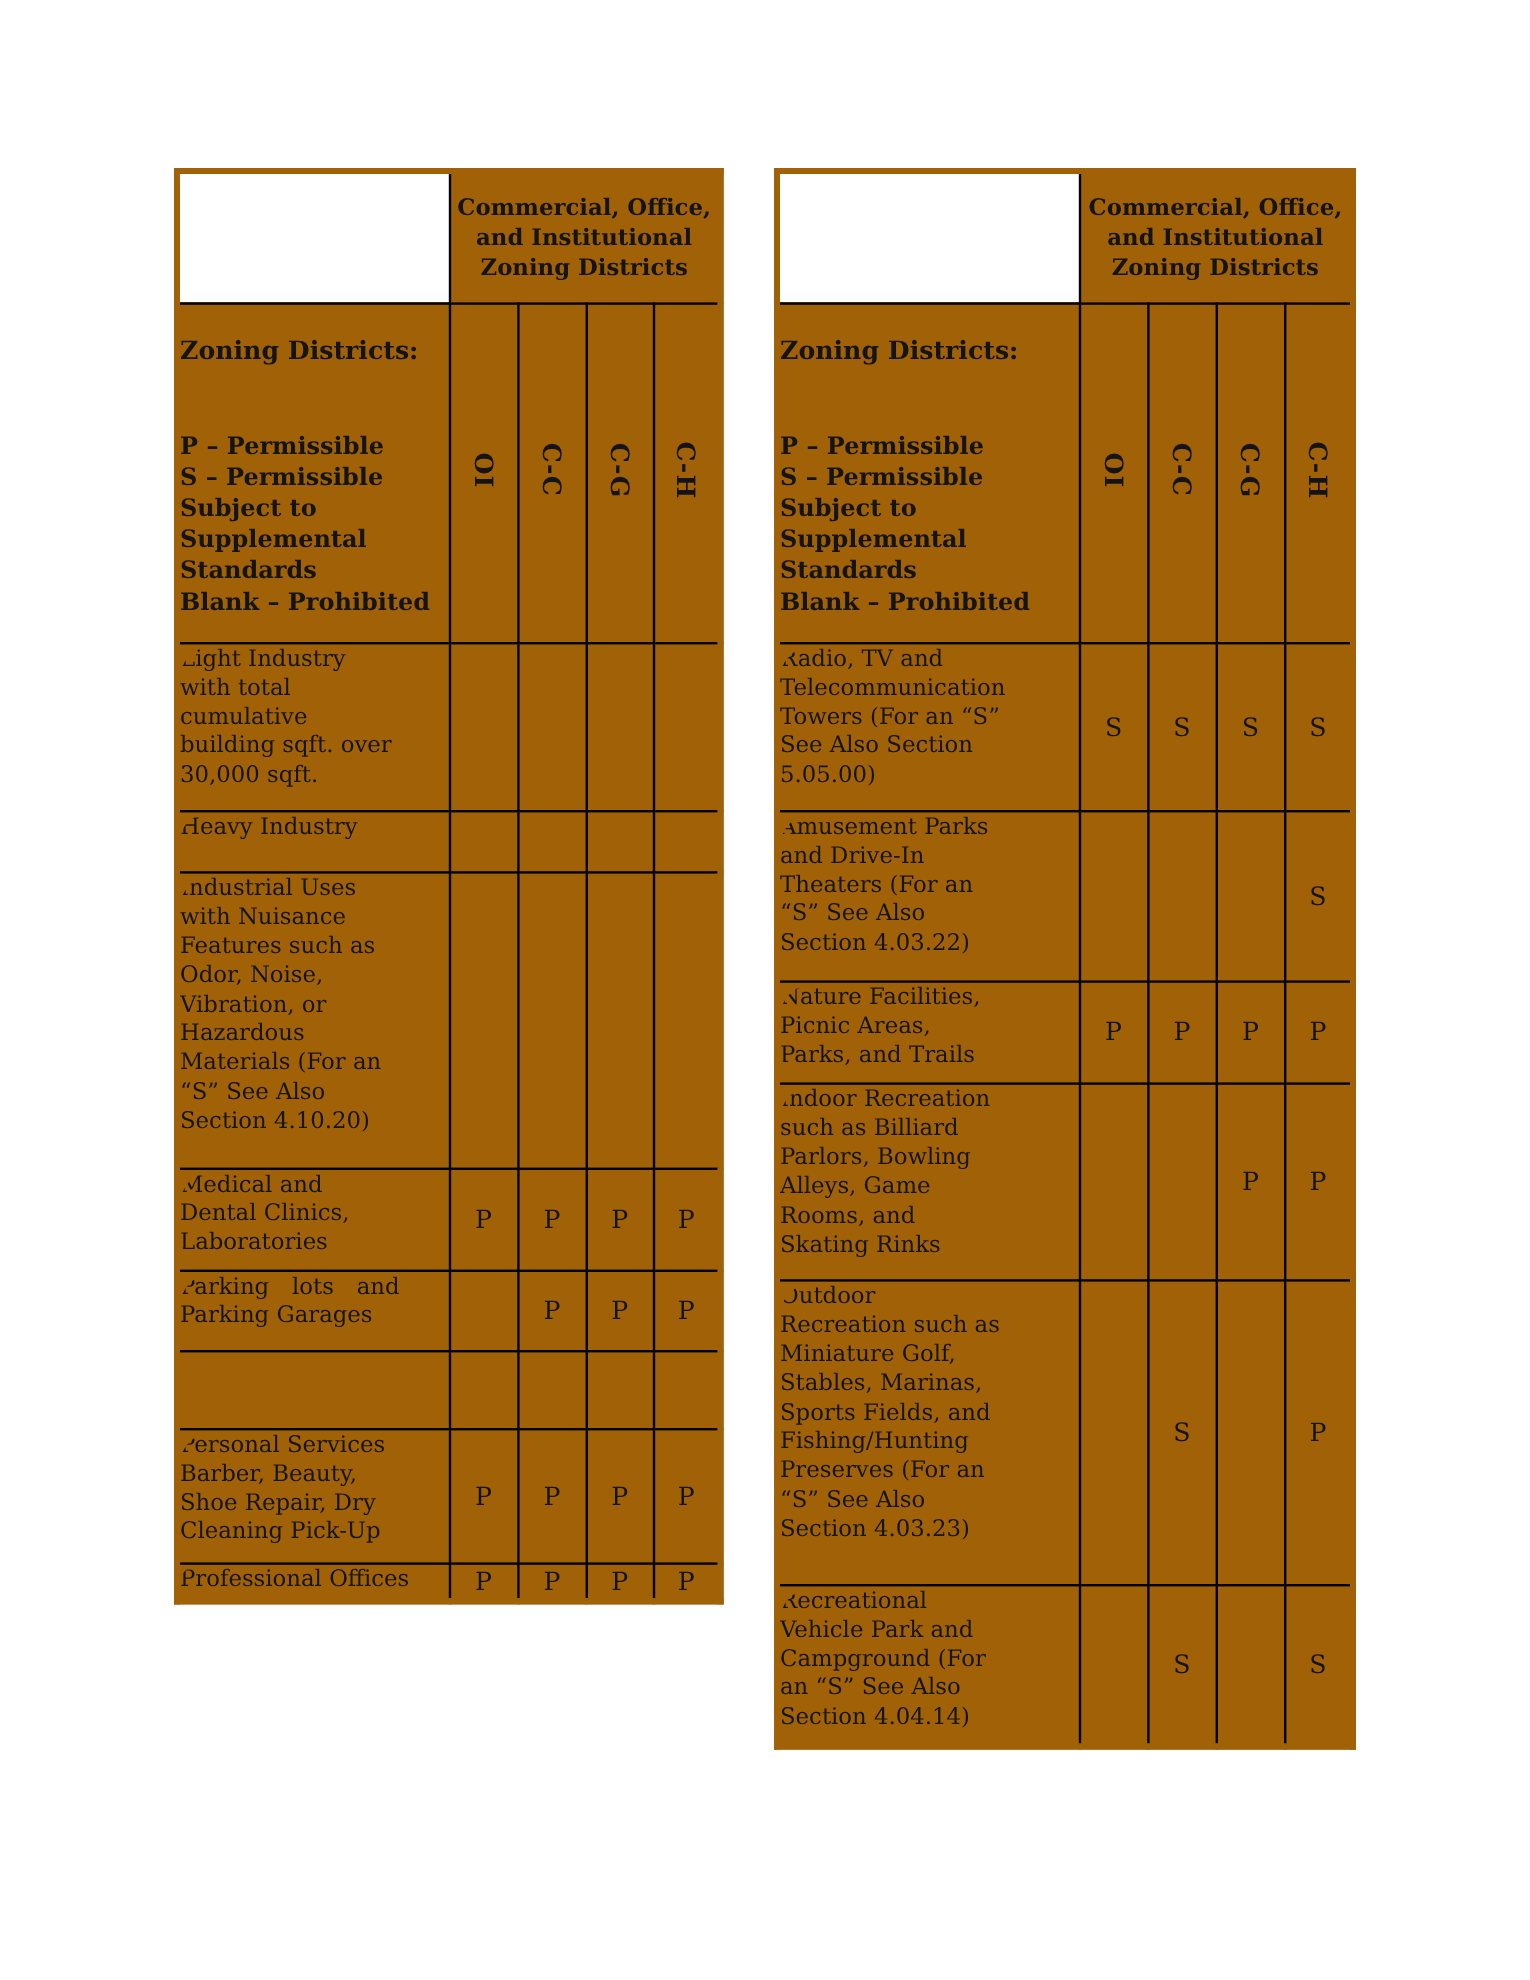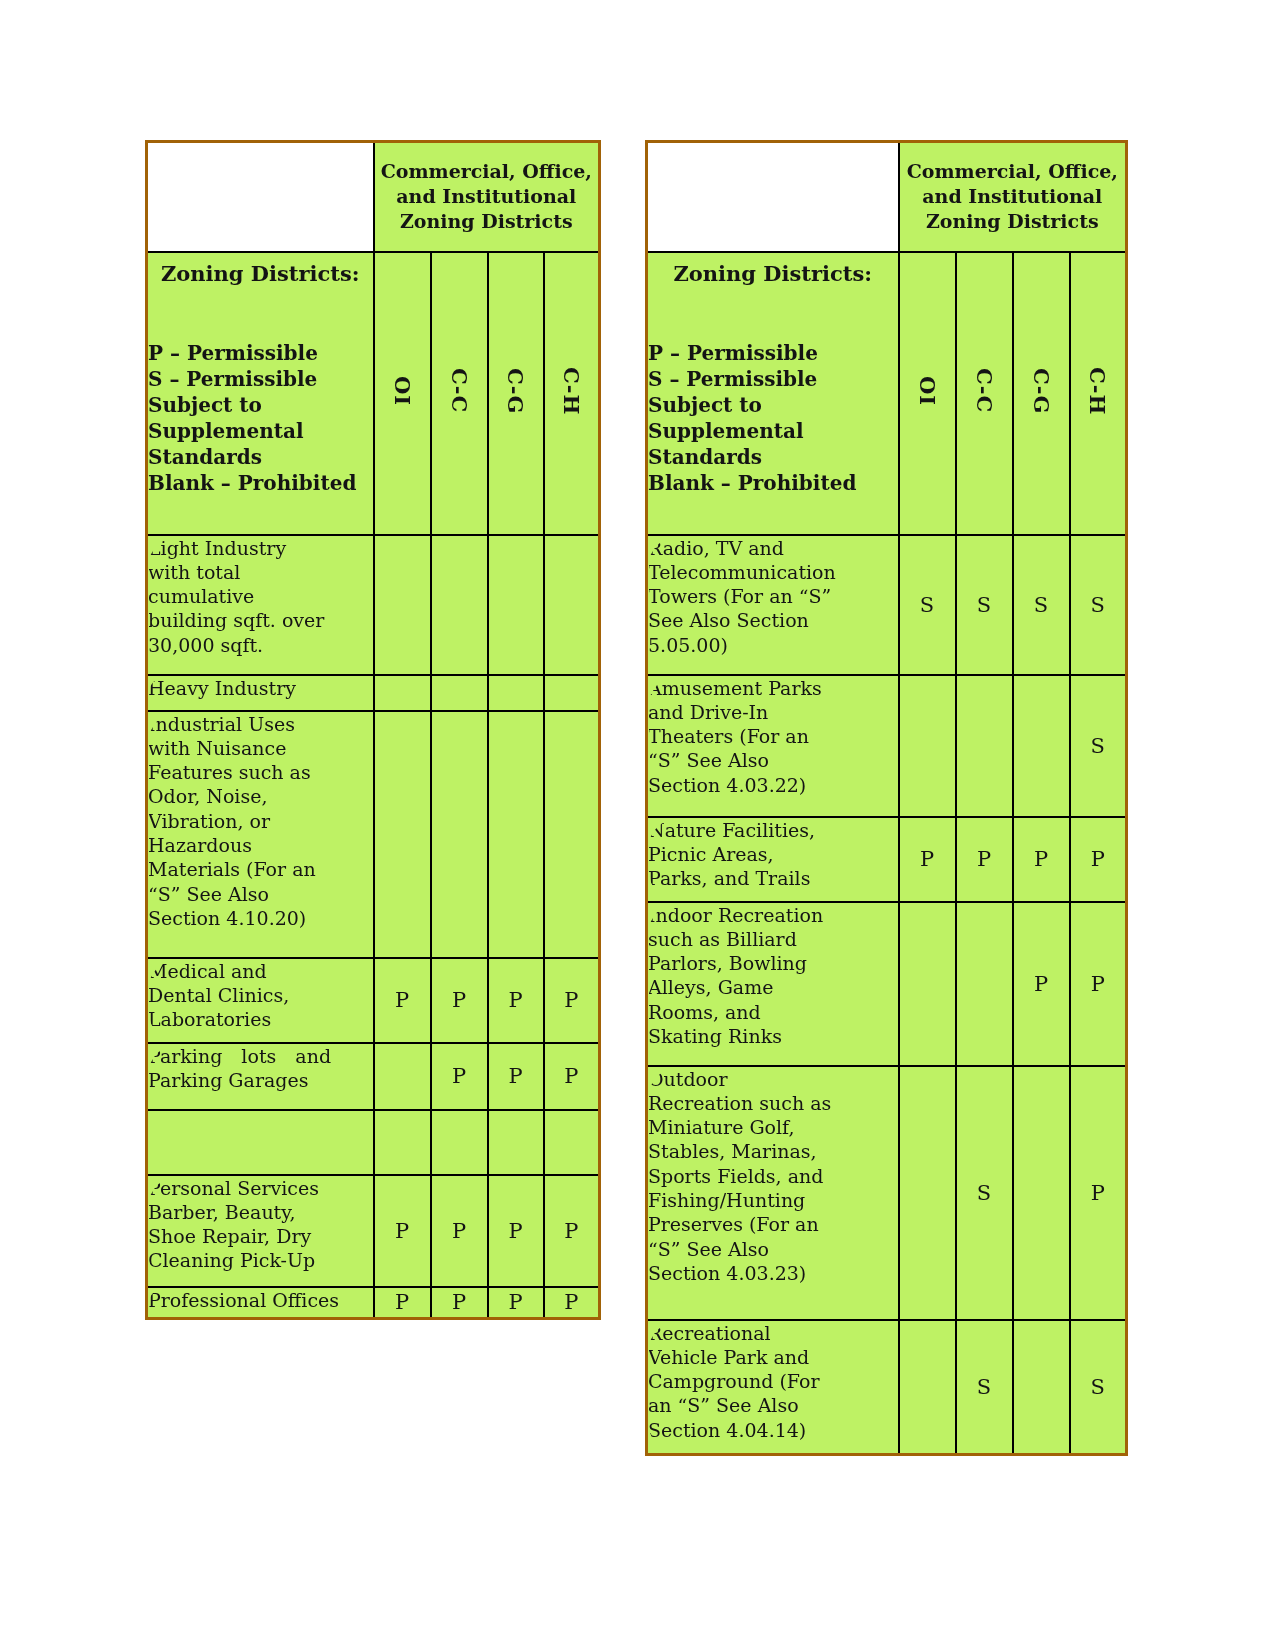--- a/index.html
+++ b/index.html
@@ -3,30 +3,30 @@
 <meta charset="utf-8">
 <style>
   html,body{margin:0;padding:0;}
   body{
     width:1275px;height:1650px;position:relative;
     background:#ffffff;color:#141414;
     font-family:"DejaVu Serif", serif;
   }
   .ztable{
     position:absolute;border-collapse:collapse;table-layout:fixed;
-    border:3px solid #a16207;background:#bef264;
+    border:5px solid #a16207;background:#a16207;
   }
   .ztable td,.ztable th{border:2px solid #000;padding:0;overflow:hidden;}
   .corner{background:#fff;}
   .group{
     font-weight:bold;font-size:19px;line-height:1.32;
     text-align:center;vertical-align:middle;white-space:pre-line;
   }
   .legend{vertical-align:top;text-align:left;padding:6px 8px 6px 14px;}
-  .legend-title{font-weight:bold;font-size:21px;text-align:center;margin-top:8px;}
+  .legend-title{font-weight:bold;font-size:21px;text-align:left;margin-top:25px;}
   .legend-body{font-weight:bold;font-size:20px;line-height:1.3;white-space:pre-line;margin-top:54px;}
   .vcol{text-align:center;vertical-align:middle;}
   .vert{
     writing-mode:vertical-rl;display:inline-block;
     font-weight:bold;font-size:21px;letter-spacing:1px;
   }
   .lbl{
     vertical-align:top;text-align:left;
     font-size:19px;line-height:1.28;white-space:pre-line;
     padding:6px 8px 6px 12px;
@@ -72,21 +72,21 @@
     <td class="lbl">Light Industry
 with total
 cumulative
 building sqft. over
 30,000 sqft.</td>
     <td class="val"></td>
     <td class="val"></td>
     <td class="val"></td>
     <td class="val"></td>
   </tr>
-  <tr style="height:36px">
+  <tr style="height:51px">
     <td class="lbl">Heavy Industry</td>
     <td class="val"></td>
     <td class="val"></td>
     <td class="val"></td>
     <td class="val"></td>
   </tr>
   <tr style="height:247px">
     <td class="lbl">Industrial Uses
 with Nuisance
 Features such as

